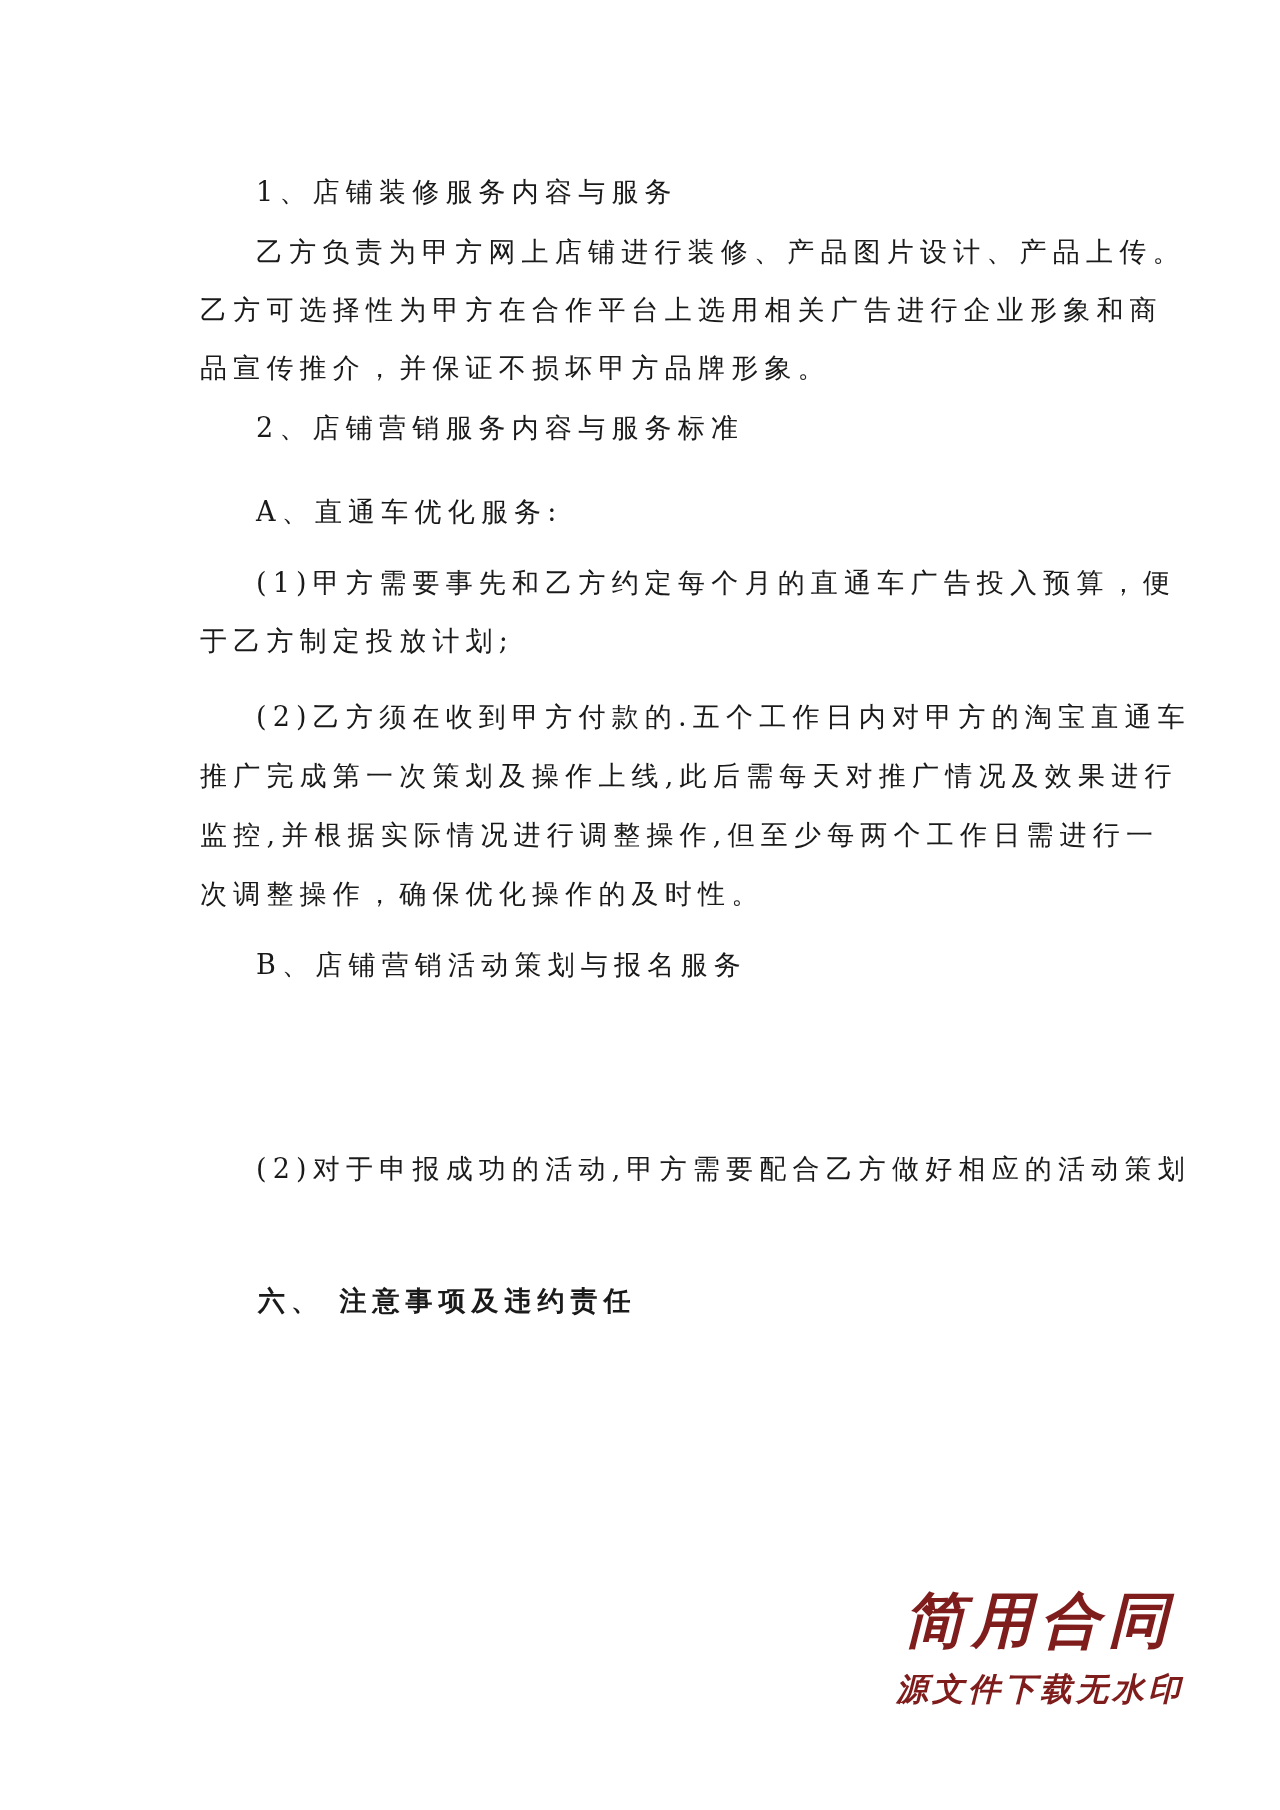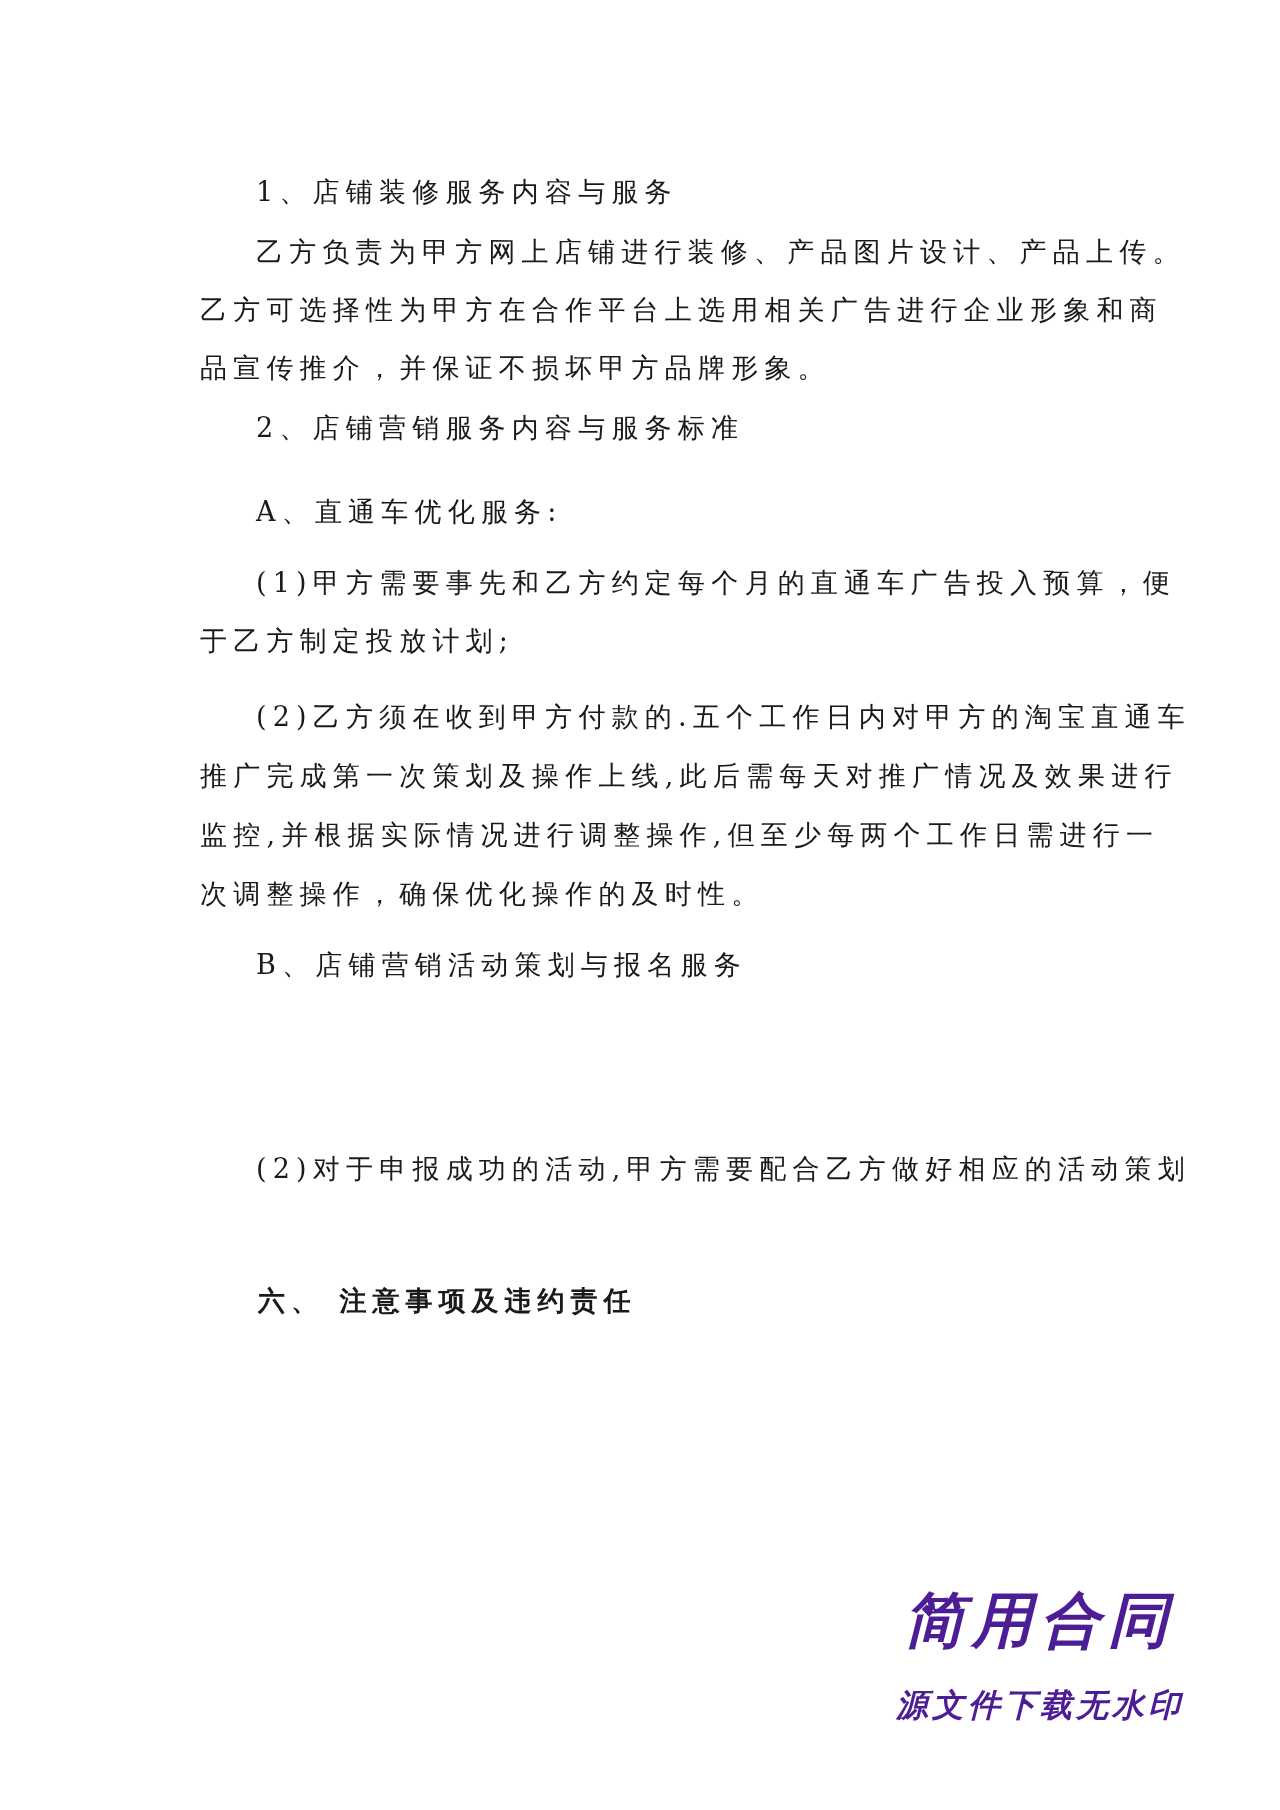--- a/index.html
+++ b/index.html
@@ -34,36 +34,36 @@
       font-weight: normal;
     }
     .indent { left: 256px; }
     .heading-six { left: 258px; letter-spacing: 6px; font-weight: bold; }
     .watermark {
       position: absolute;
       left: 880px;
       top: 1585px;
       width: 320px;
       text-align: center;
-      color: #4c1d95;
+      color: #7f1d1d;
       font-family: "DejaVu Sans", "Liberation Sans", sans-serif;
       font-weight: bold;
       font-style: italic;
       user-select: none;
     }
     .wm-title {
       font-size: 60px;
       line-height: 70px;
       letter-spacing: 8px;
     }
     .wm-sub {
       font-size: 32px;
       line-height: 44px;
       letter-spacing: 4px;
-      margin-top: 28px;
+      margin-top: 12px;
     }
   </style>
 </head>
 <body>
 
 <div class="page">
 
   <div class="line indent" style="top:172px">1、店铺装修服务内容与服务</div>
 
   <div class="line indent" style="top:232px">乙方负责为甲方网上店铺进行装修、产品图片设计、产品上传。</div>

